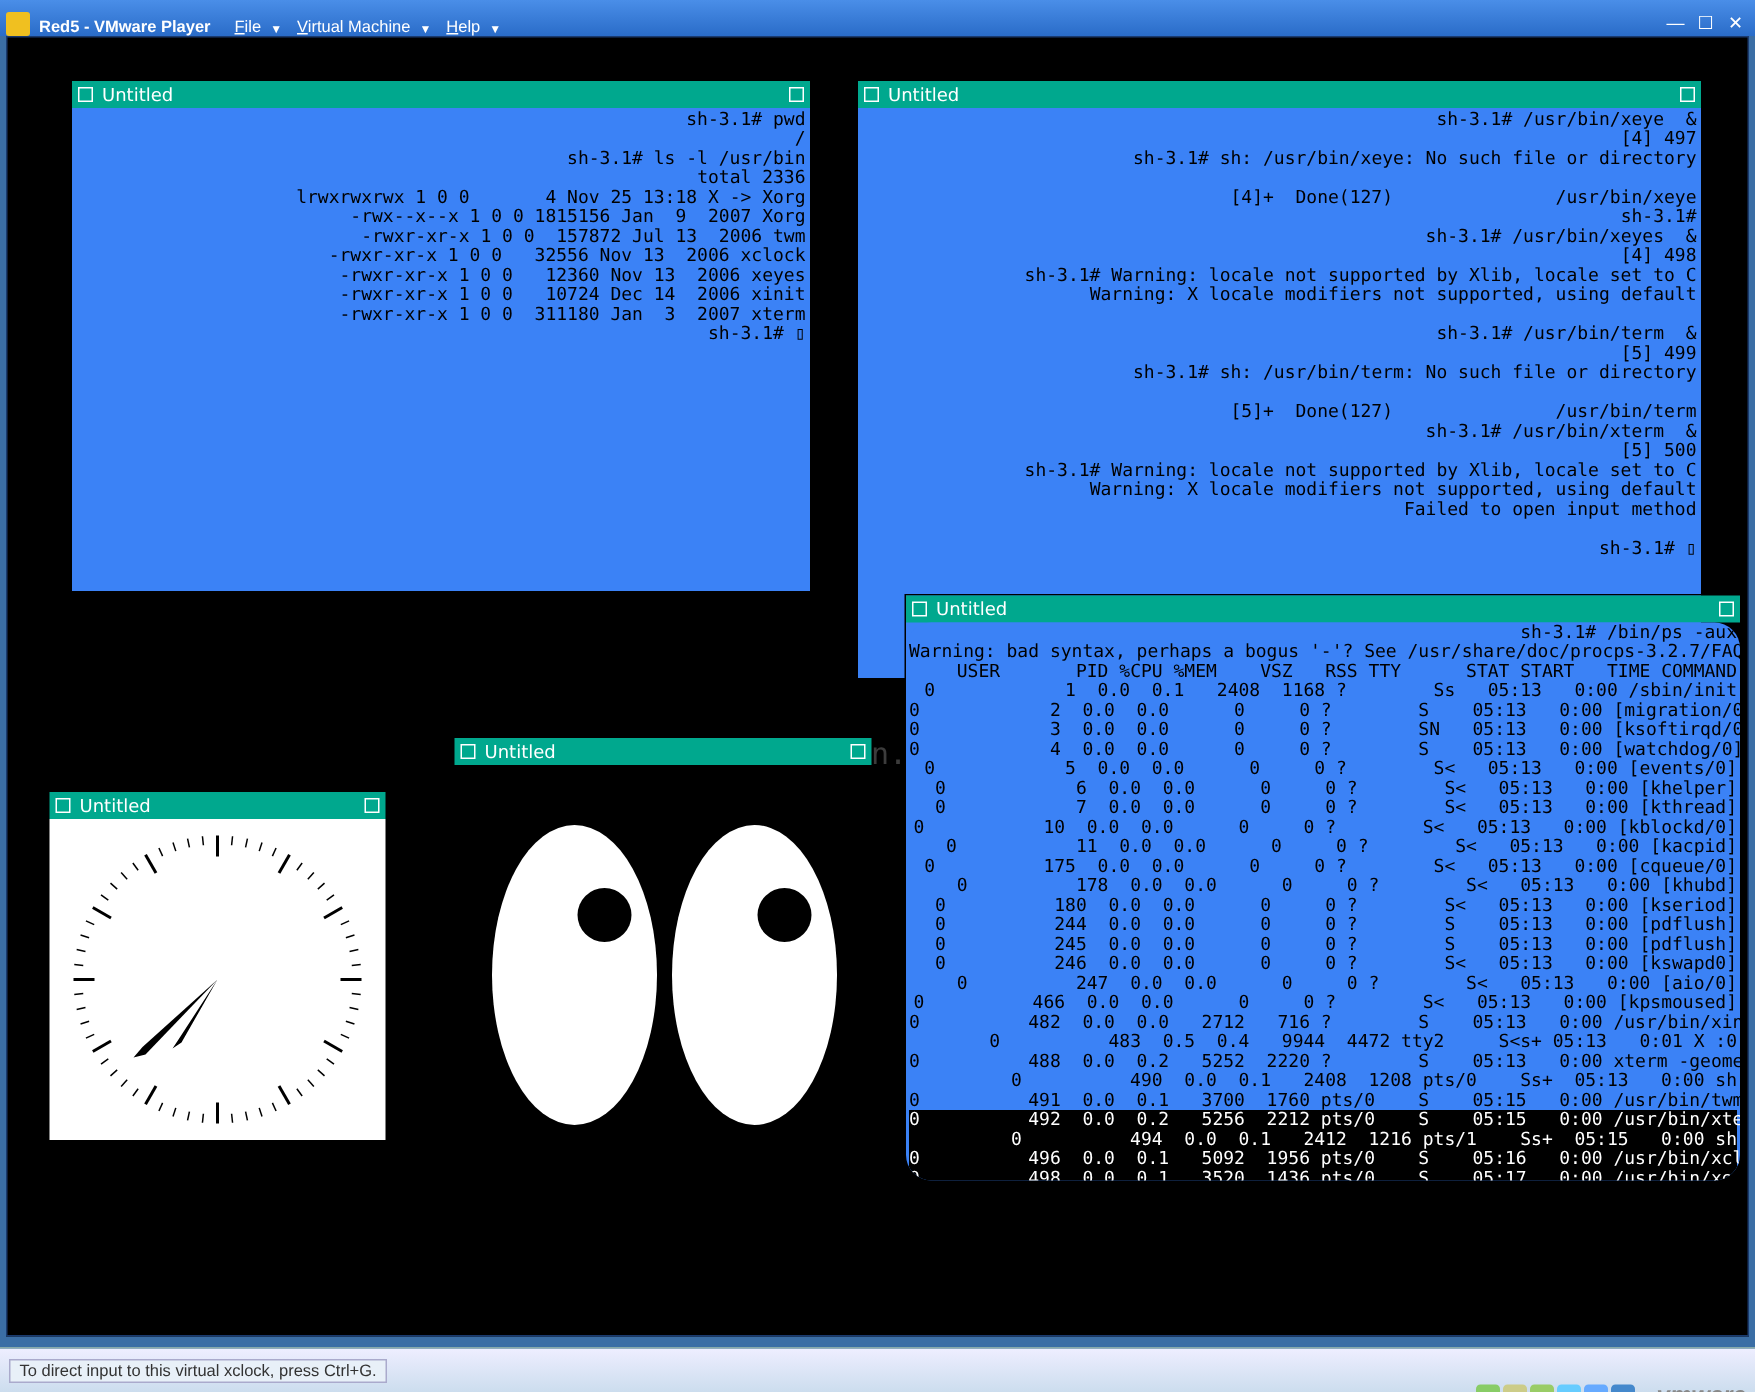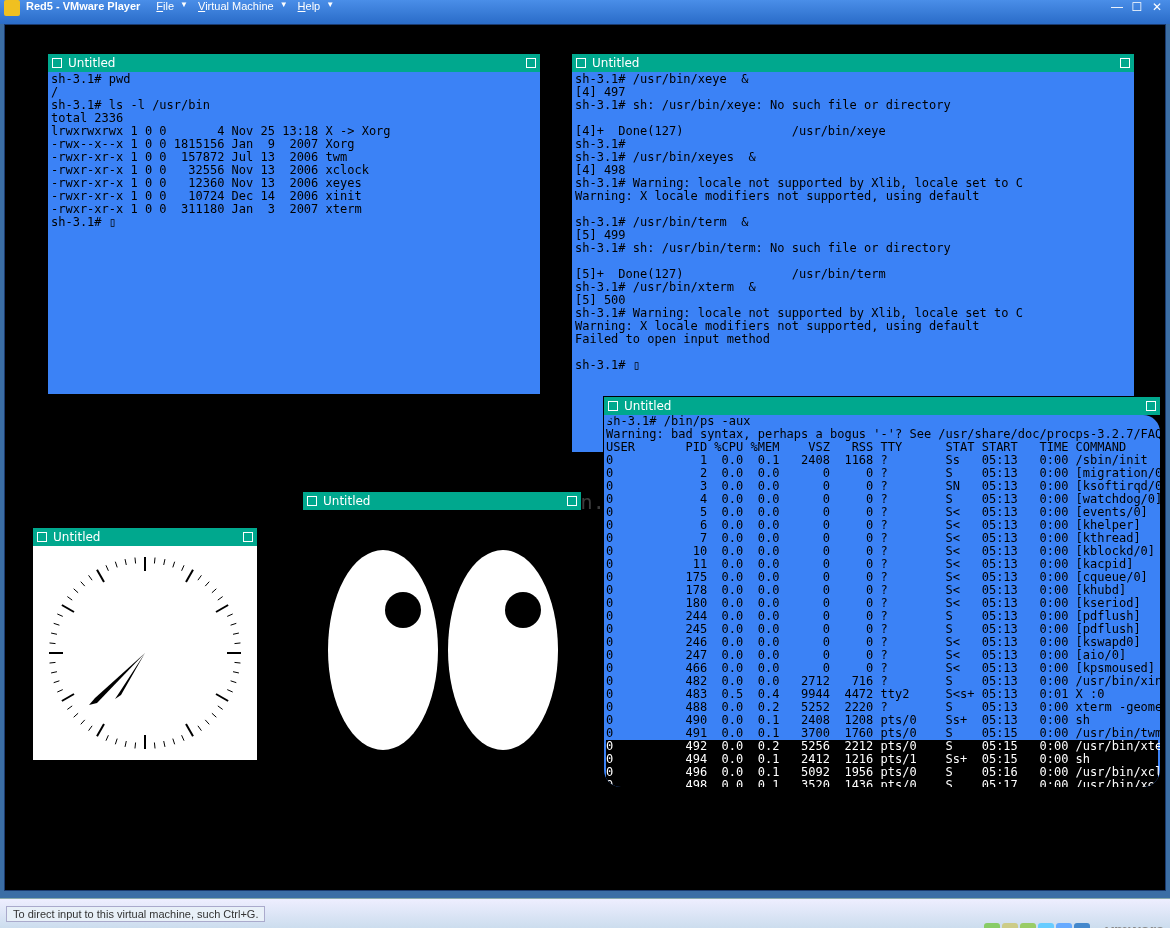--- a/index.html
+++ b/index.html
@@ -1,26 +1,26 @@
 <!DOCTYPE html>
 <html><head>
 <meta charset="utf-8">
 <style>
 * { margin: 0; padding: 0; box-sizing: border-box; }
 body { font-family: Tahoma, sans-serif; background: #3b6ea5; width: 1170px; height: 928px; overflow: hidden; }
-.titlebar { height: 24px; background: linear-gradient(#4a8ee8, #2a6cc8); display: flex; align-items: flex-start; padding: 0 4px; color: white; font-size: 11px; }
+.titlebar { height: 24px; background: linear-gradient(#4a8ee8, #2a6cc8); display: flex; align-items: flex-end; padding: 0 4px; color: white; font-size: 11px; }
 .titlebar .vmicon { width: 16px; height: 16px; background: #f0c020; border-radius: 2px; margin-right: 6px; }
 .titlebar .title { font-weight: bold; margin-right: 16px; }
 .titlebar .menu-item { margin-right: 6px; cursor: pointer; }
 .titlebar .menu-item u { text-decoration: underline; }
 .titlebar .tri { font-size: 8px; margin-right: 10px; }
 .titlebar .spacer { flex: 1; }
 .titlebar .winbtn { width: 18px; height: 16px; margin-left: 2px; text-align: center; font-size: 12px; cursor: pointer; }
 .vm-area { position: relative; background: #000; width: 1162px; height: 867px; margin: 0 4px; border: 1px solid #1a3a6e; }
-.xwin { position: absolute; border: 1px solid #000; }
+.xwin { position: absolute; border: 1px solid #000; text-align: right; }
 .xwin-title { height: 18px; background: #00a88e; color: #fff; display: flex; align-items: center; padding: 0 4px; font-size: 12px; font-family: "DejaVu Sans", sans-serif; }
 .xwin-title .box { width: 10px; height: 10px; border: 1px solid #fff; margin-right: 6px; }
 .xwin-title .right-box { margin-left: auto; width: 10px; height: 10px; border: 1px solid #fff; }
 .term-body { background: #3b82f6; color: #000; font-family: "DejaVu Sans Mono", monospace; font-size: 12px; line-height: 13px; white-space: pre; padding: 1px 3px; overflow: hidden; }
 .clock-body { background: #fff; }
 .xeyes-body { background: #000; }
 .ps-table { font-family: "DejaVu Sans Mono", monospace; font-size: 12px; line-height: 13px; white-space: pre; }
 .ps-hi { background: #000; color: #fff; }
 .statusbar { position: absolute; bottom: 0; left: 0; right: 0; height: 30px; background: linear-gradient(#eef, #cde); border-top: 1px solid #8aa; display: flex; align-items: center; padding: 0 6px; font-size: 11px; color: #333; }
 .statusbar .msg { background: #e8f0f8; border: 1px solid #aac; padding: 1px 6px; }
@@ -230,21 +230,21 @@
         <ellipse cx="80" cy="140" rx="55" ry="100" fill="#fff"></ellipse>
         <ellipse cx="200" cy="140" rx="55" ry="100" fill="#fff"></ellipse>
         <circle cx="100" cy="100" r="18" fill="#000"></circle>
         <circle cx="220" cy="100" r="18" fill="#000"></circle>
       </svg>
     </div>
   </div>
 </div>
 
 <div class="statusbar">
-  <span class="msg">To direct input to this virtual machine, such Ctrl+G.</span>
+  <span class="msg">To direct input to this virtual xclock, press Ctrl+G.</span>
   <div class="tray">
     <span class="ic" style="background:#8c6"></span>
     <span class="ic" style="background:#cc8"></span>
     <span class="ic" style="background:#9c6"></span>
     <span class="ic" style="background:#6cf"></span>
     <span class="ic" style="background:#6af"></span>
     <span class="ic" style="background:#48c"></span>
     <span class="vmw">vmware</span>
   </div>
 </div>

